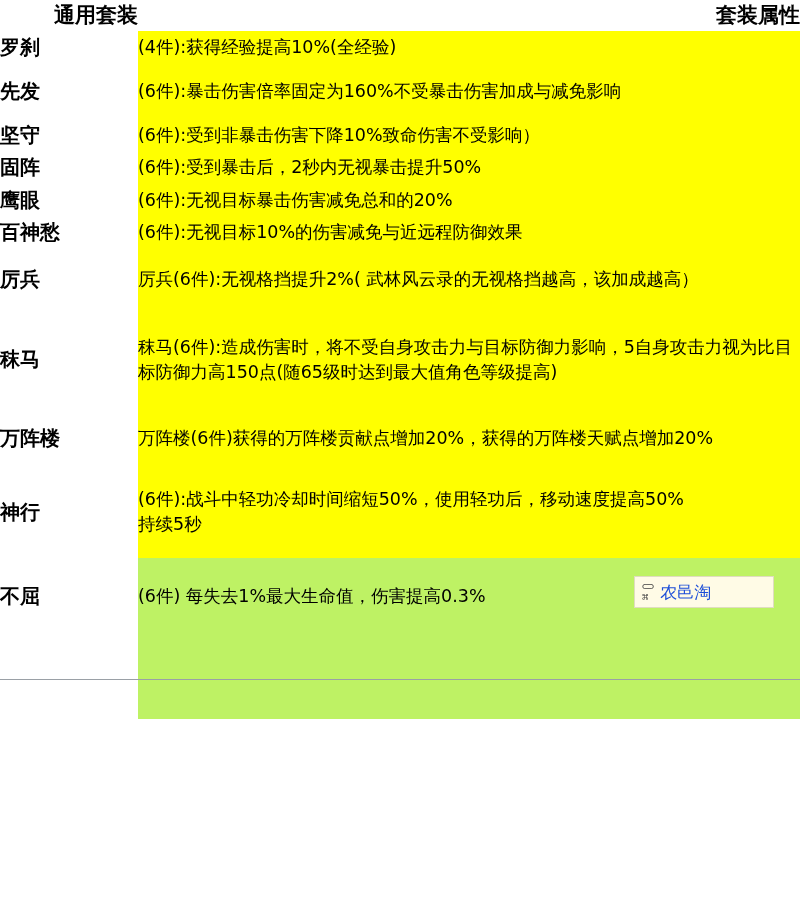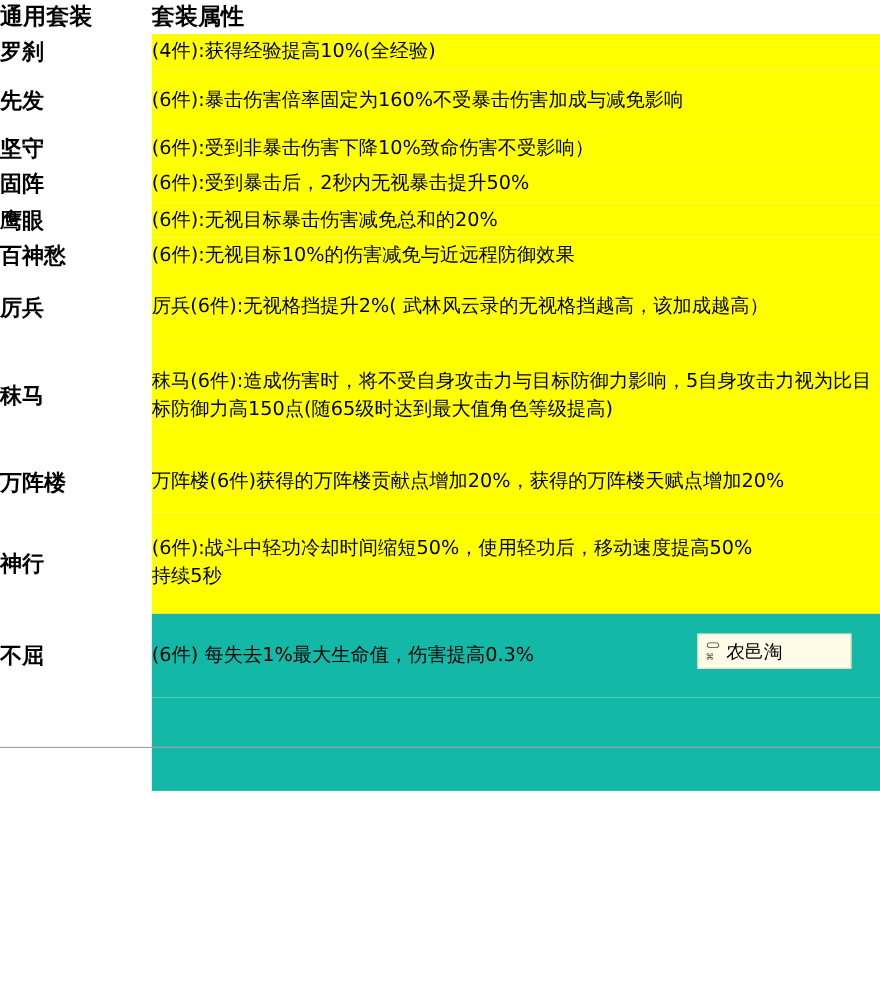--- a/index.html
+++ b/index.html
@@ -22,21 +22,21 @@
   .sheet td, .sheet th {
     vertical-align: middle;
     padding: 0;
     border: 0;
   }
   .col-name { width: 138px; }
   .col-attr { width: 662px; }
 
   .hdr-cell {
     background: #ffffff;
-    text-align: left;
+    text-align: right;
     font-size: 21px;
     font-weight: bold;
     color: #000;
     height: 31px;
     line-height: 31px;
     border-bottom: 2px solid #000;
   }
   .hdr-left {
     border-right: 2px solid #000;
   }
@@ -53,21 +53,21 @@
   .attr-cell {
     background: #ffff00;
     font-size: 17.5px;
     color: #000;
     padding: 2px 6px 2px 8px;
     line-height: 1.42;
     border-bottom: 1px solid #9aa0a6;
     margin-left: 16px;
   }
   .attr-cell.plain {
-    background: #14b8a6;
+    background: #bef264;
   }
   .row-blank .name-cell,
   .row-blank .attr-cell {
     border-bottom: 1px solid #9aa0a6;
   }
 
   
   .wm-logo {
     position: absolute;
     left: 634px;
@@ -85,21 +85,21 @@
   .wm-logo .mark {
     font-size: 11px;
     line-height: 1.0;
     color: #444;
     font-family: "DejaVu Sans Mono", monospace;
     letter-spacing: -1px;
   }
   .wm-logo .mark span { display: block; }
   .wm-logo .wm-text {
     font-size: 17px;
-    color: #000000;
+    color: #1d4ed8;
     font-weight: normal;
   }
   .wm-bottom {
     position: absolute;
     left: 590px;
     top: 902px;
     width: 200px;
     height: 30px;
     display: flex;
     align-items: center;

